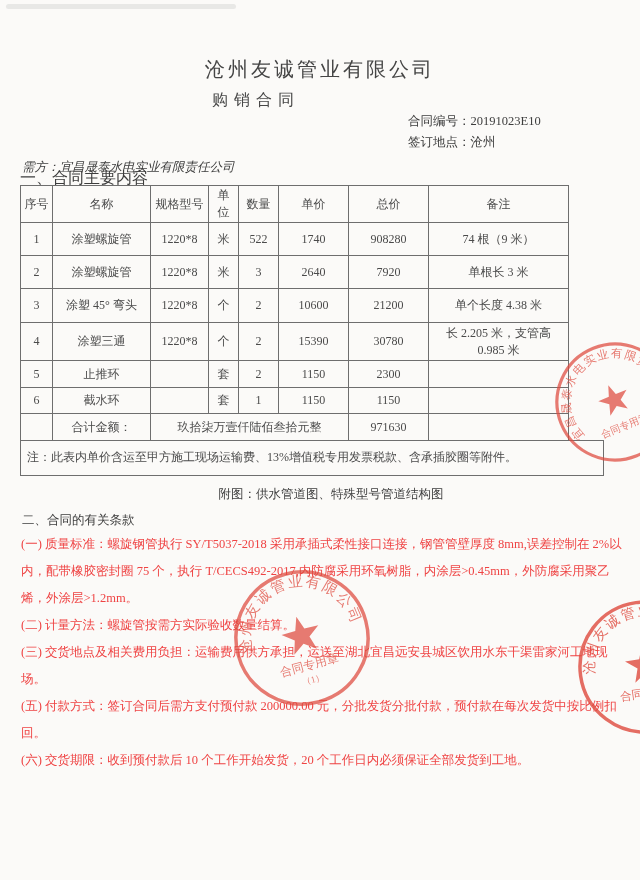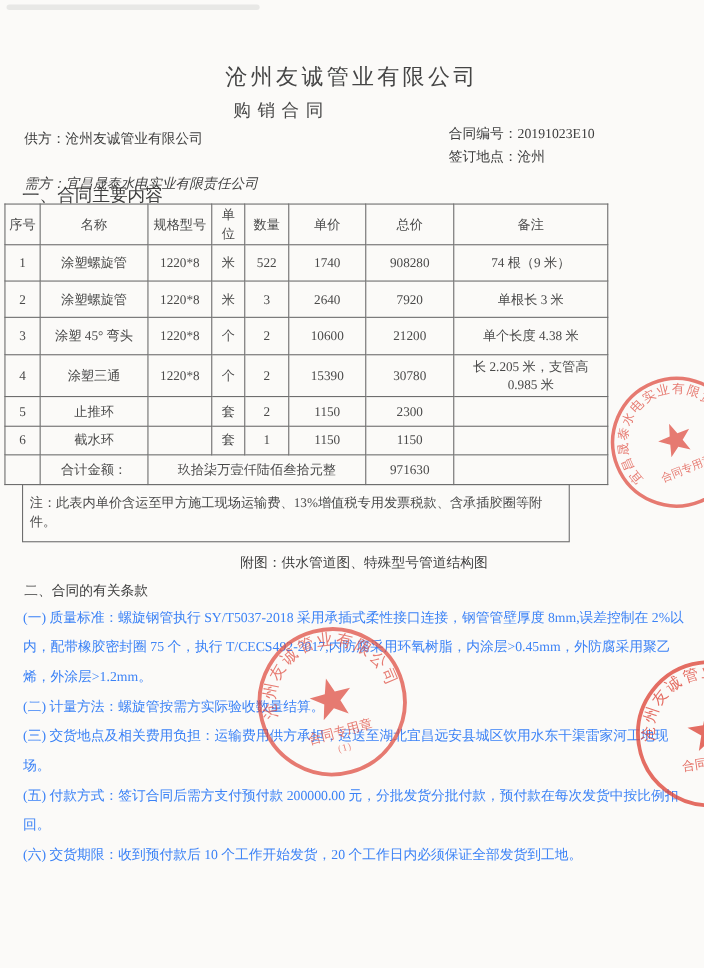--- a/index.html
+++ b/index.html
@@ -14,54 +14,53 @@
   .company-title { position:absolute; top:56px; left:0; width:640px;
     text-align:center; font-size:20px; letter-spacing:3px; color:#454545; }
   .doc-title { position:absolute; top:90px; left:0; width:512px;
     text-align:center; font-size:16px; letter-spacing:6px; color:#474747; }
   .party-supplier { position:absolute; top:118px; left:22px; font-size:12.5px; }
   .party-buyer    { position:absolute; top:159px; left:22px; font-size:12.5px;font-style:italic; }
   .meta-block { position:absolute; top:111px; left:408px; font-size:12.5px; line-height:21px; }
   .sec1-heading { position:absolute; top:168px; left:20px; font-size:16px; }
 
   .doc-body { position:absolute; top:185px; left:0; width:640px; }
-  table.items { border-collapse:collapse; margin-left:4px; width:548px; table-layout:fixed; }
+  table.items { border-collapse:collapse; margin-left:20px; width:548px; table-layout:fixed; }
   table.items th, table.items td {
     border:1px solid #6e6e6e; font-weight:normal; font-size:12px;
     text-align:center; padding:1px 3px; color:#4a4a4a; overflow:hidden;
   }
   tr.r-head  { height:34px; }
   tr.r-33 { height:33px; } tr.r-34 { height:34px; } tr.r-38 { height:38px; }
   tr.r-27 { height:27px; } tr.r-26 { height:26px; }
   .note-box {
-    box-sizing:border-box; width:498px; margin:-1px 0 0 20px;
+    box-sizing:border-box; width:584px; margin:-1px 0 0 20px;
     border:1px solid #6e6e6e; padding:8px 6px 9px 6px; font-size:12px; color:#4a4a4a;
   }
   .attachment-line { margin:10px 0 0 22px; font-size:12.5px;text-align:center; }
   .sec2-heading { margin:9px 0 2px 22px; font-size:12.5px; }
   .clauses { margin:0 18px 0 21px; }
-  .clauses p { margin:0; font-size:12.5px; line-height:27px; color:#3b82f6;
+  .clauses p { margin:0; font-size:12.5px; line-height:27px; color:#ef4444;
     word-break:break-all; }
 
   .stamp { position:absolute; color:#df4a3e; opacity:.72; pointer-events:none; }
   .stamp text, .stamp textPath { fill:currentColor; font-family:"Liberation Serif","DejaVu Serif",serif; }
   .stamp-buyer    { left:550px; top:337px; transform:rotate(-22deg); }
   .stamp-supplier { left:227px; top:563px; transform:rotate(-15deg); }
   .stamp-edge     { left:570px; top:592px; transform:rotate(-8deg); opacity:.8; }
 </style>
 </head>
 <body>
 
 <div class="page">
   <div class="scan-smudge"></div>
 
   <div class="company-title">沧州友诚管业有限公司</div>
   <div class="doc-title">购销合同</div>
 
-  <div class="party-supplier">供方：沧州友诚管业有限公司</div>
   <div class="party-buyer">需方：宜昌晟泰水电实业有限责任公司</div>
 
   <div class="meta-block">
     <div>合同编号：20191023E10</div>
     <div>签订地点：沧州</div>
   </div>
 
   <div class="sec1-heading">一、合同主要内容</div>
 
   <div class="doc-body">

